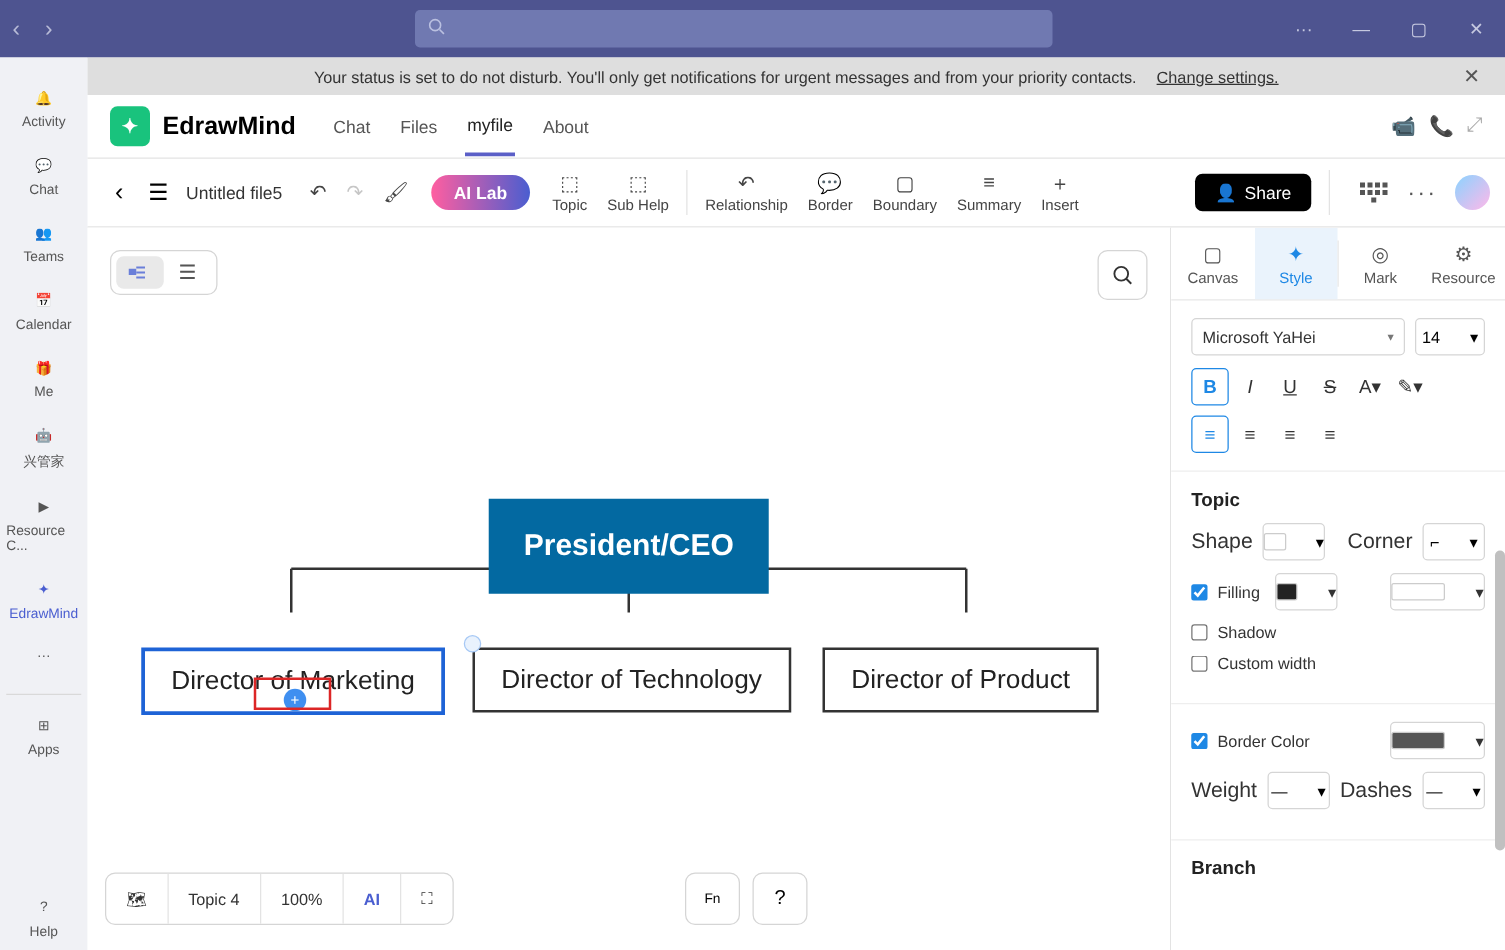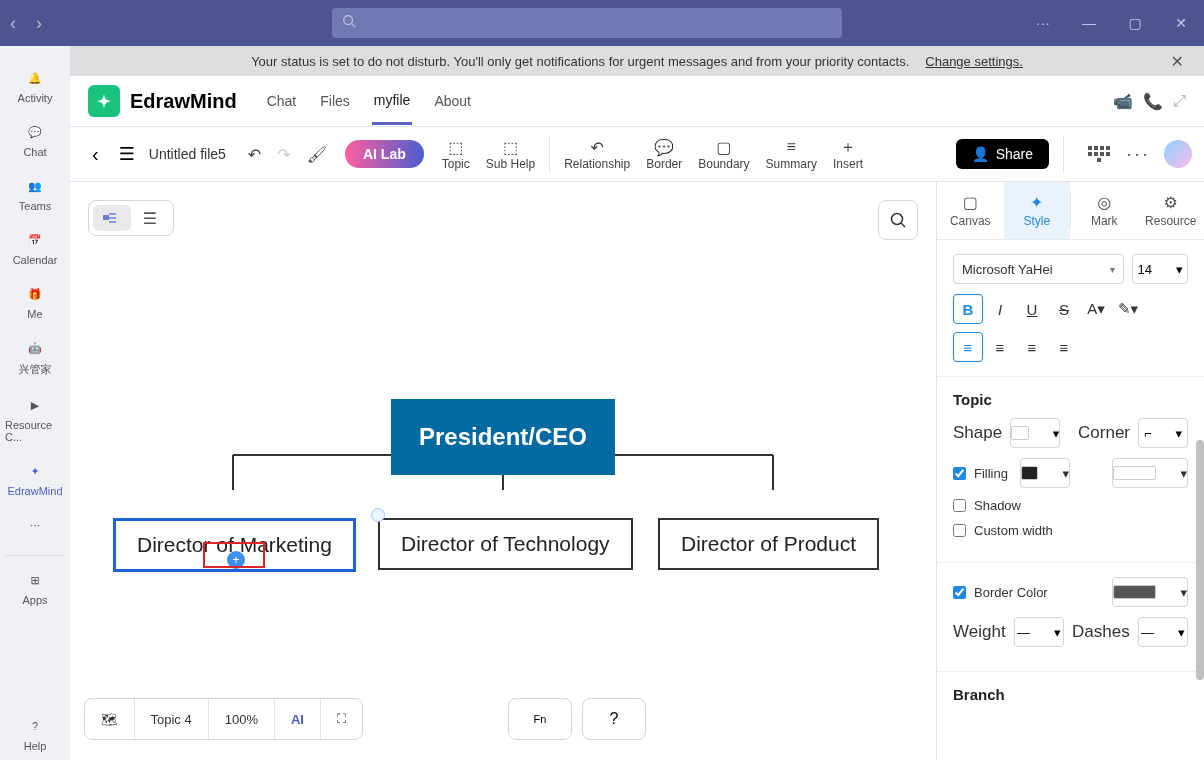--- a/index.html
+++ b/index.html
@@ -70,21 +70,21 @@
   .plusghost { position:absolute; width:14px; height:14px; border-radius:50%; border:1px solid #a6c8f5; background:#e9f2fd; cursor:pointer; }
   .redframe { position:absolute; border:2px solid #dc2626; }
 
   .svglines { position:absolute; top:-400px; left:-500px; pointer-events:none; }
 
   .bottombar { position:absolute; bottom:20px; left:14px; right:290px; display:flex; align-items:center; }
   .bbgroup { display:flex; align-items:center; border:1px solid #d5d5d5; border-radius:8px; background:#fff; height:42px; }
   .bbgroup .cell { padding:0 16px; font-size:13px; color:#333; height:100%; display:flex; align-items:center; border-left:1px solid #e3e3e3; cursor:pointer; }
   .bbgroup .cell:first-child { border-left:none; }
   .bbright { margin-left:auto; display:flex; gap:10px; }
-  .bbright .rb { width:64px; height:42px; border:1px solid #d5d5d5; border-radius:8px; display:flex; align-items:center; justify-content:center; cursor:pointer; }
+  .bbright .rb { width:44px; height:42px; border:1px solid #d5d5d5; border-radius:8px; display:flex; align-items:center; justify-content:center; cursor:pointer; }
 
   
   .rightpanel { width:268px; border-left:1px solid #e3e3e3; overflow-y:auto; background:#fff; position:relative; }
   .rp-collapse { position:absolute; top:10px; left:-14px; width:14px; height:30px; background:#fff; border:1px solid #ddd; border-right:none; border-radius:4px 0 0 4px; display:flex; align-items:center; justify-content:center; font-size:10px; color:#555; cursor:pointer; }
   .rp-tabs { height:58px; display:flex; border-bottom:1px solid #e8e8e8; }
   .rp-tab { flex:1; display:flex; flex-direction:column; align-items:center; justify-content:center; font-size:12px; color:#555; cursor:pointer; gap:2px; }
   .rp-tab.active { color:#1e88e5; background:#eaf3fc; }
   .rp-tab .ico { font-size:16px; }
   .rp-sep { width:1px; background:#e8e8e8; margin:10px 0; }
   .rp-sec { padding:14px 16px; border-bottom:1px solid #eee; }

